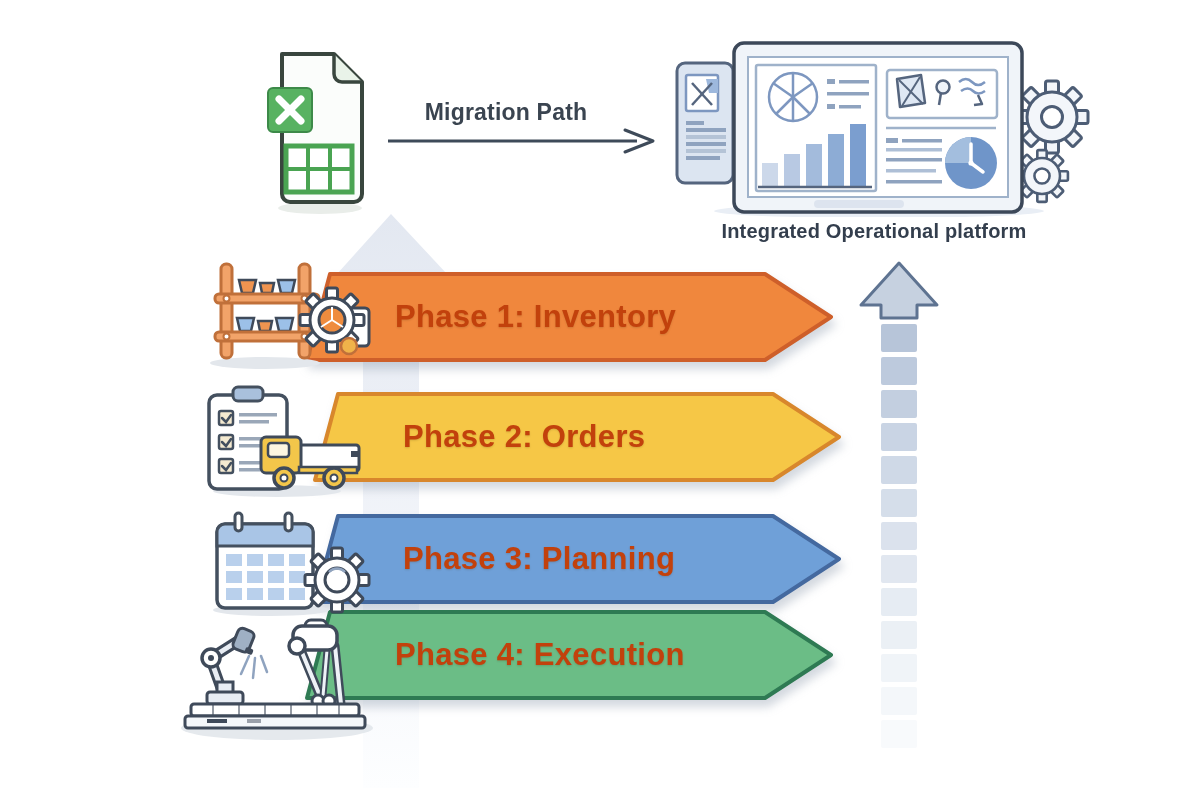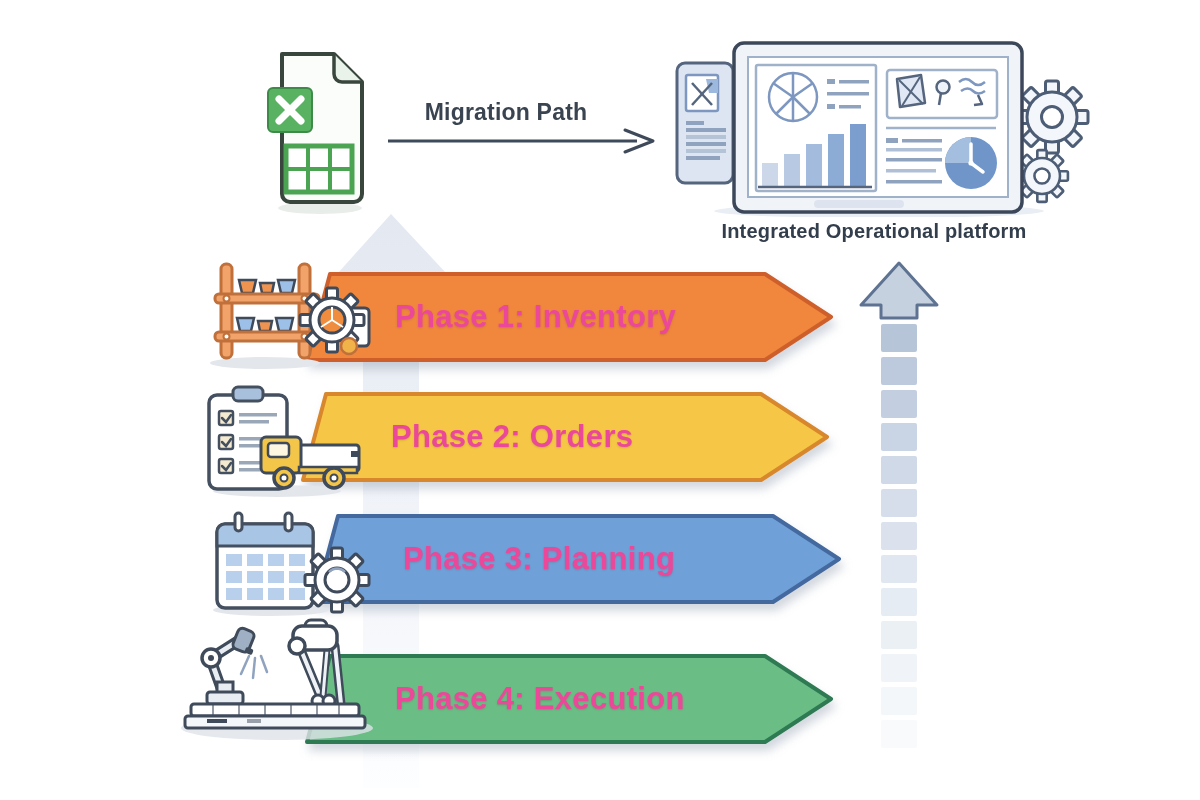--- a/index.html
+++ b/index.html
@@ -6,21 +6,21 @@
   .stage{position:relative;width:1200px;height:800px;background:#ffffff;overflow:hidden;
          font-family:"Liberation Sans",sans-serif;margin-left:19px;}
   .abs{position:absolute;}
   .miglabel{position:absolute;left:372px;top:99px;width:230px;text-align:center;
             font-size:23px;font-weight:600;color:#3a4450;letter-spacing:.2px;}
   .caption{position:absolute;left:638px;top:220px;width:434px;text-align:center;
            font-size:20px;font-weight:bold;color:#333e4d;letter-spacing:.2px;}
   .banner{position:absolute;width:535px;height:94px;}
   .banner svg{filter:drop-shadow(3px 7px 5px rgba(110,125,150,.30));}
   .banner .lbl{position:absolute;left:92px;top:0;height:100%;display:flex;align-items:center;
-               color:#ec4899;font-weight:bold;font-size:31px;letter-spacing:.3px;white-space:nowrap;
+               color:#c2410c;font-weight:bold;font-size:31px;letter-spacing:.3px;white-space:nowrap;
                text-shadow:0 1px 2px rgba(60,45,15,.18);}
 </style>
 </head>
 <body>
 
 <div class="stage">
 
   <svg class="abs" style="left:310px;top:208px;" width="125" height="585" viewBox="0 0 125 585">
     <defs>
       <linearGradient id="bgArrow" x1="0" y1="0" x2="0" y2="1">
@@ -182,35 +182,35 @@
 
   <div class="caption">Integrated Operational platform</div>
 
   <div class="banner" style="left:284px;top:270px;">
     <svg width="535" height="94" viewBox="0 0 535 94">
       <polygon points="27,4 462,4 528,47 462,90 4,90" stroke-width="4" stroke-linejoin="round" fill="#F0873D" stroke="#CE5F2A"></polygon>
     </svg>
     <span class="lbl">Phase 1: Inventory</span>
   </div>
 
-  <div class="banner" style="left:280px;top:390px;">
+  <div class="banner" style="left:292px;top:390px;">
     <svg width="535" height="94" viewBox="0 0 535 94">
       <polygon points="27,4 462,4 528,47 462,90 4,90" stroke-width="4" stroke-linejoin="round" fill="#F6C746" stroke="#D8872C"></polygon>
     </svg>
     <span class="lbl">Phase 2: Orders</span>
   </div>
 
   <div class="banner" style="left:292px;top:512px;">
     <svg width="535" height="94" viewBox="0 0 535 94">
       <polygon points="27,4 462,4 528,47 462,90 4,90" stroke-width="4" stroke-linejoin="round" fill="#6FA0D8" stroke="#44699F"></polygon>
     </svg>
     <span class="lbl">Phase 3: Planning</span>
   </div>
 
-  <div class="banner" style="left:284px;top:652px;text-align:right;">
+  <div class="banner" style="left:284px;top:608px;text-align:right;">
     <svg width="535" height="94" viewBox="0 0 535 94">
       <polygon points="27,4 462,4 528,47 462,90 4,90" stroke-width="4" stroke-linejoin="round" fill="#6BBD86" stroke="#2E7A53"></polygon>
     </svg>
     <span class="lbl">Phase 4: Execution</span>
   </div>
 
   <svg class="abs" style="left:188px;top:258px;" width="165" height="112" viewBox="0 0 165 112">
     <ellipse cx="58" cy="105" rx="55" ry="6" fill="#e3e7ec"></ellipse>
     <rect x="14" y="6" width="11" height="94" rx="5" fill="#f2a369" stroke="#c0703a" stroke-width="3"></rect>
     <rect x="92" y="6" width="11" height="94" rx="5" fill="#f2a369" stroke="#c0703a" stroke-width="3"></rect>

